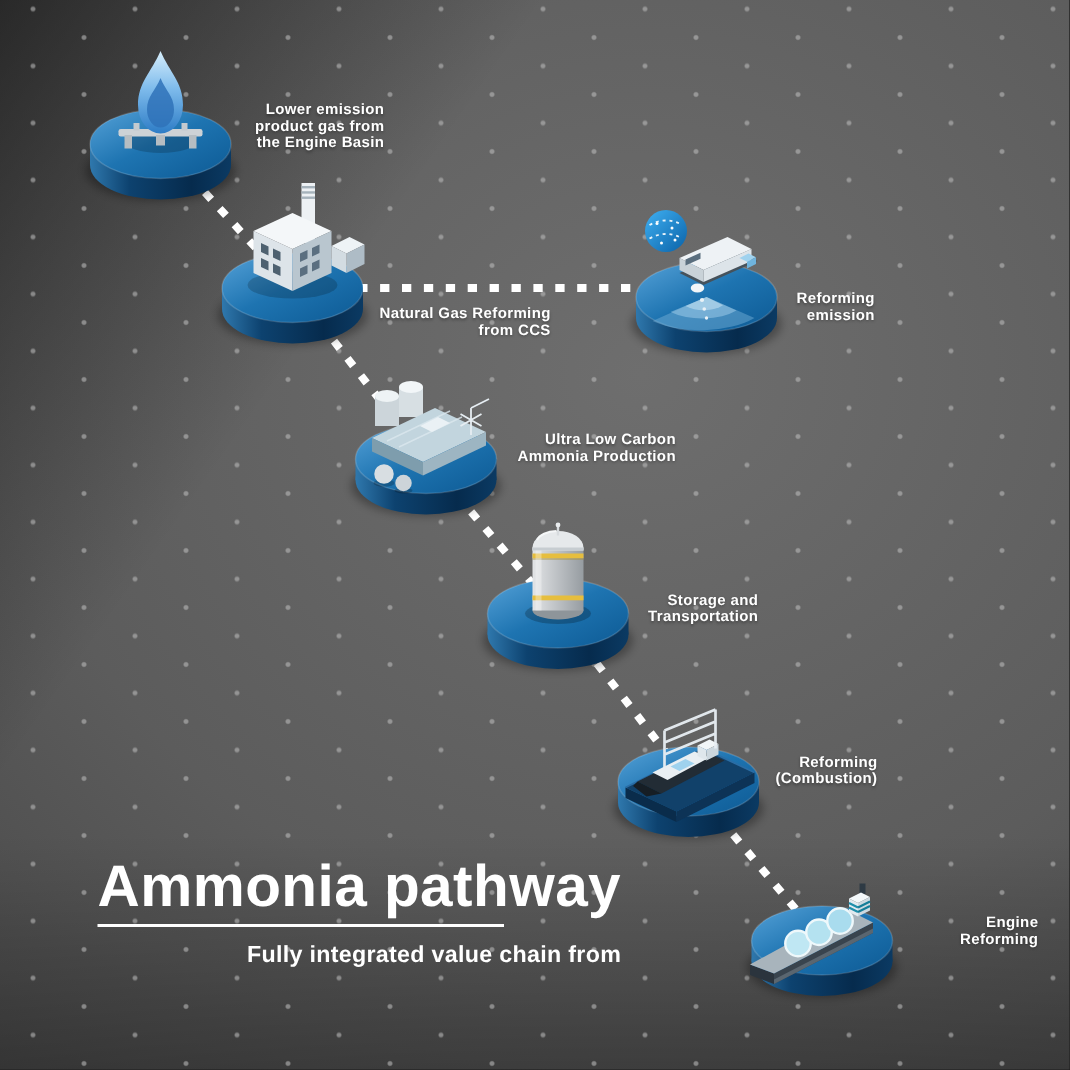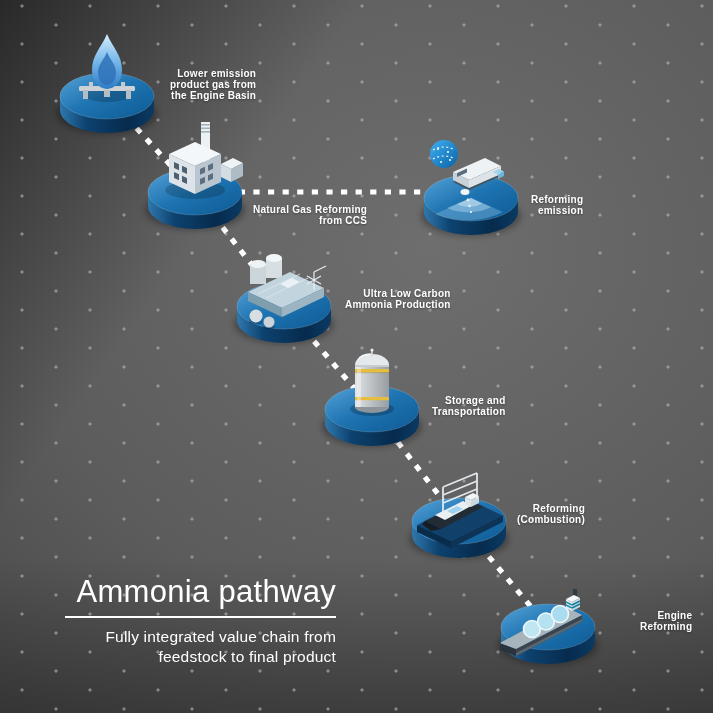--- a/index.html
+++ b/index.html
@@ -35,29 +35,29 @@
     font-size:10px;
     line-height:11px;
     letter-spacing:.25px;
     text-shadow:0 1px 2px rgba(0,0,0,.35);
     white-space:nowrap;
   }
   .node-label span{display:block;}
   .title-block{position:absolute;left:65px;top:575px;color:#fff;}
   .title-block h1{
     margin:0;
-    font-size:31px;
+    font-size:39px;
     line-height:34px;
-    font-weight:400;
+    font-weight:700;
     letter-spacing:.3px;
   }
   .title-rule{width:271px;height:2px;background:#fff;margin-top:7px;}
   .subtitle{
     margin-top:9px;
-    font-weight:400;
+    font-weight:700;
     font-size:15.5px;
     line-height:20px;
     letter-spacing:.2px;
     margin-left:15px;
   }
   .subtitle span{display:block;}
 </style>
 </head>
 <body>
 
@@ -312,17 +312,16 @@
   <div class="node-label" style="left:640px;top:610px">
     <span>Engine</span>
       <span>Reforming</span>
   </div>
 
   <div class="title-block">
     <h1>Ammonia pathway</h1>
     <div class="title-rule"></div>
     <div class="subtitle">
       <span>Fully integrated value chain from</span>
-      <span>feedstock to final product</span>
     </div>
   </div>
 
 </div>
 
 </body></html>

